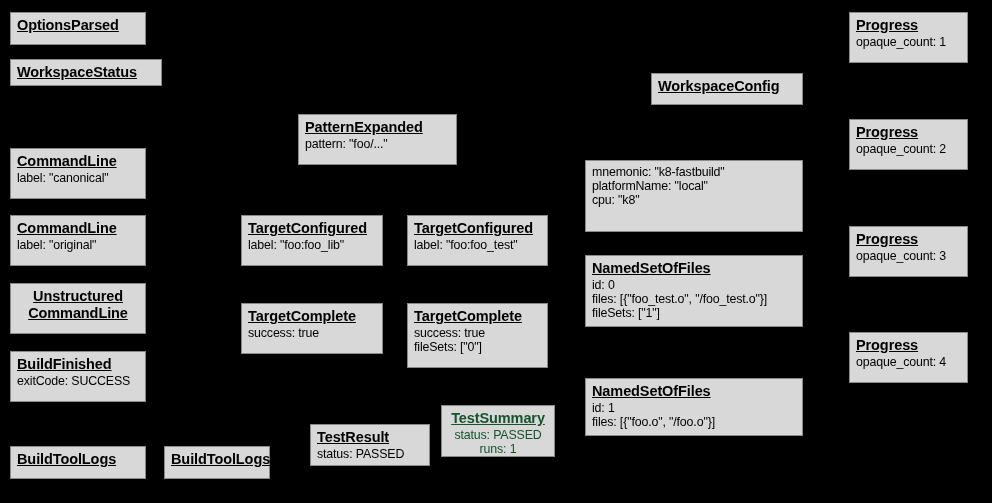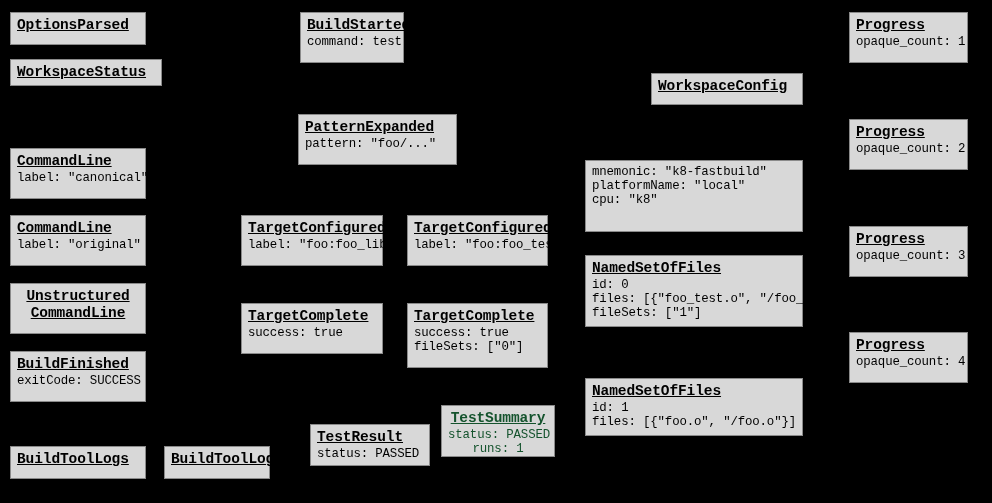--- a/index.html
+++ b/index.html
@@ -7,21 +7,21 @@
     margin: 0;
     padding: 0;
     background: #000000;
   }
   #canvas {
     position: relative;
     width: 992px;
     height: 503px;
     background: #000000;
     overflow: hidden;
-    font-family: Liberation Mono, monospace;
+    font-family: Liberation Sans, sans-serif;
   }
   .node {
     position: absolute;
     box-sizing: border-box;
     background: #d8d8d8;
     border: 1px solid #8a8a8a;
     padding: 4px 6px 5px 6px;
     color: #000000;
     line-height: 1.14;
   }
@@ -69,24 +69,20 @@
     </div>
     <div class="node" style="left: 10px; top: 351px; width: 136px; height: 51px; background: rgb(216, 216, 216); border-color: rgb(138, 138, 138); color: rgb(0, 0, 0);">
       <span class="node-title">BuildFinished</span>
       <span class="node-field">exitCode: SUCCESS</span>
     </div>
     <div class="node" style="left: 10px; top: 446px; width: 136px; height: 33px; background: rgb(216, 216, 216); border-color: rgb(138, 138, 138); color: rgb(0, 0, 0);">
       <span class="node-title">BuildToolLogs</span>
     </div>
     <div class="node" style="left: 164px; top: 446px; width: 106px; height: 33px; background: rgb(216, 216, 216); border-color: rgb(138, 138, 138); color: rgb(0, 0, 0);">
       <span class="node-title">BuildToolLogs</span>
-    </div>
-    <div class="node" style="left: 300px; top: 12px; width: 104px; height: 51px; background: rgb(216, 216, 216); border-color: rgb(138, 138, 138); color: rgb(0, 0, 0);">
-      <span class="node-title">BuildStarted</span>
-      <span class="node-field">command: test</span>
     </div>
     <div class="node" style="left: 298px; top: 114px; width: 159px; height: 51px; background: rgb(216, 216, 216); border-color: rgb(138, 138, 138); color: rgb(0, 0, 0);">
       <span class="node-title">PatternExpanded</span>
       <span class="node-field">pattern: "foo/..."</span>
     </div>
     <div class="node" style="left: 241px; top: 215px; width: 142px; height: 51px; background: rgb(216, 216, 216); border-color: rgb(138, 138, 138); color: rgb(0, 0, 0);">
       <span class="node-title">TargetConfigured</span>
       <span class="node-field">label: "foo:foo_lib"</span>
     </div>
     <div class="node" style="left: 407px; top: 215px; width: 141px; height: 51px; background: rgb(216, 216, 216); border-color: rgb(138, 138, 138); color: rgb(0, 0, 0);">

